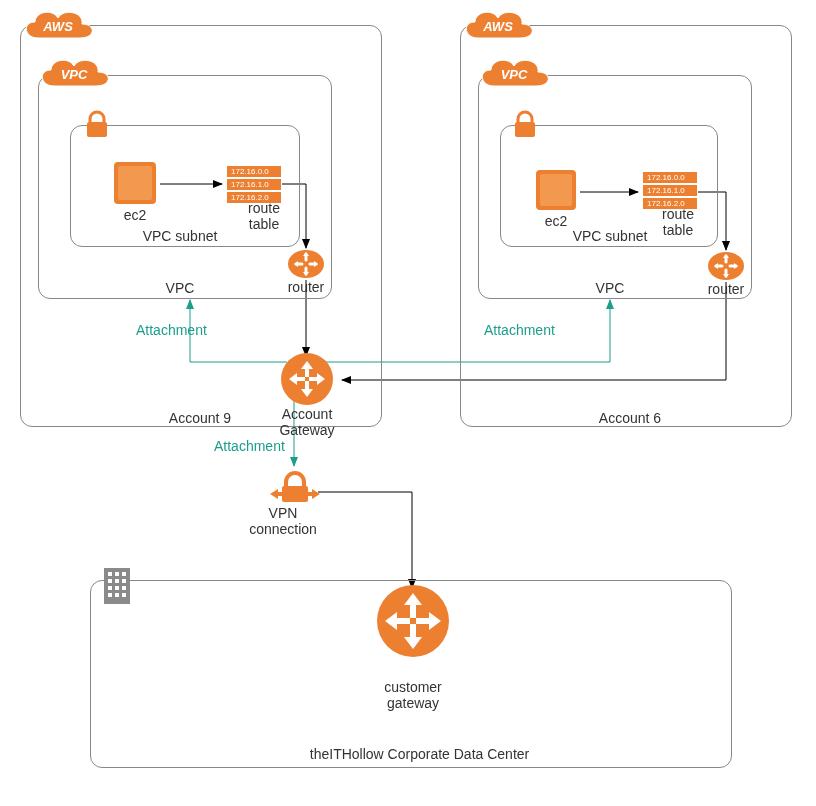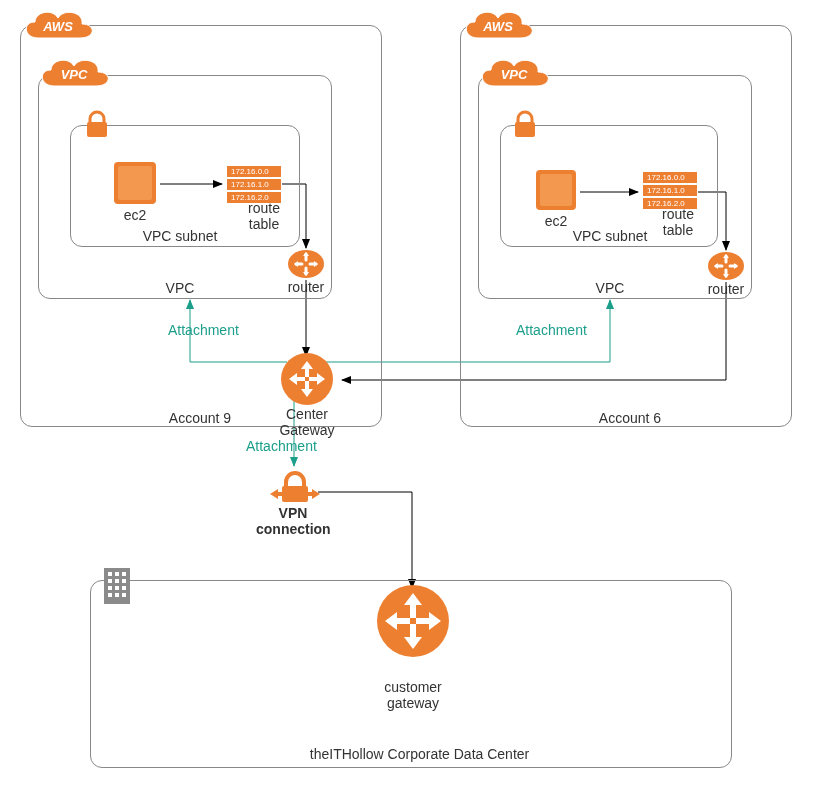--- a/index.html
+++ b/index.html
@@ -1,19 +1,19 @@
 <!DOCTYPE html>
 <html><head>
 <meta charset="utf-8">
 <style>
   html,body{margin:0;padding:0;background:#fff;font-family:Helvetica,Arial,sans-serif;font-size:12px;color:#333;}
   #stage{position:relative;width:816px;height:806px;}
   .box{position:absolute;border:1px solid #888;border-radius:12px;background:transparent;}
   .label{position:absolute;font-size:14px;color:#333;text-align:center;}
-  .attach{color:#1b9e8a;font-weight:500;margin-left:32px;}
+  .attach{color:#1b9e8a;font-weight:500;}
   .cloud{position:absolute;}
   .route-row{font-size:8px;color:#fff;background:#ed7f31;border:1px solid #fff;padding:1px 4px;text-align:left;white-space:nowrap;}
   .route-stack{position:absolute;display:flex;flex-direction:column;}
   svg{overflow:visible;}
 </style>
 </head>
 <body>
 
 <div id="stage">
 
@@ -134,34 +134,34 @@
   </svg>
   <div class="label" style="left:706px;top:281px;width:40px;">router</div>
 
   <svg style="position:absolute;left:280px;top:352px;" width="54" height="54">
     <circle cx="27" cy="27" r="26" fill="#ed7f31"></circle>
     <path d="M27 9 l6 8 h-4 v8 h-4 v-8 h-4 z" fill="#fff"></path>
     <path d="M27 45 l6 -8 h-4 v-8 h-4 v8 h-4 z" fill="#fff"></path>
     <path d="M9 27 l8 -6 v4 h8 v4 h-8 v4 z" fill="#fff"></path>
     <path d="M45 27 l-8 -6 v4 h-8 v4 h8 v4 z" fill="#fff"></path>
   </svg>
-  <div class="label" style="left:278px;top:406px;width:58px;white-space:pre-line;">Center
+  <div class="label" style="left:278px;top:406px;width:58px;white-space:pre-line;">Account
 Gateway</div>
 
   <div class="label attach" style="left:136px;top:322px;width:80px;text-align:left;">Attachment</div>
   <div class="label attach" style="left:484px;top:322px;width:80px;text-align:left;">Attachment</div>
   <div class="label attach" style="left:214px;top:438px;width:80px;text-align:left;">Attachment</div>
 
   <svg style="position:absolute;left:268px;top:466px;" width="54" height="40">
     <path d="M18 20 v-4 a9 9 0 0 1 18 0 v4" fill="none" stroke="#ed7f31" stroke-width="4"></path>
     <rect x="14" y="20" width="26" height="16" rx="2" fill="#ed7f31"></rect>
     <path d="M2 28 l8 -5 v3 h6 v4 h-6 v3 z" fill="#ed7f31"></path>
     <path d="M52 28 l-8 -5 v3 h-6 v4 h6 v3 z" fill="#ed7f31"></path>
   </svg>
-  <div class="label" style="left:256px;top:505px;width:74px;white-space:pre-line;font-weight:bold;">VPN
+  <div class="label" style="left:246px;top:505px;width:74px;white-space:pre-line;">VPN
 connection</div>
 
   <div class="box" style="left:90px;top:580px;width:640px;height:186px;"></div>
 
   <svg style="position:absolute;left:100px;top:564px;" width="34" height="44">
     <rect x="4" y="4" width="26" height="36" fill="#8a8a8a"></rect>
     <g fill="#fff">
       <rect x="8" y="8" width="4" height="4"></rect>
         <rect x="15" y="8" width="4" height="4"></rect>
         <rect x="22" y="8" width="4" height="4"></rect>

